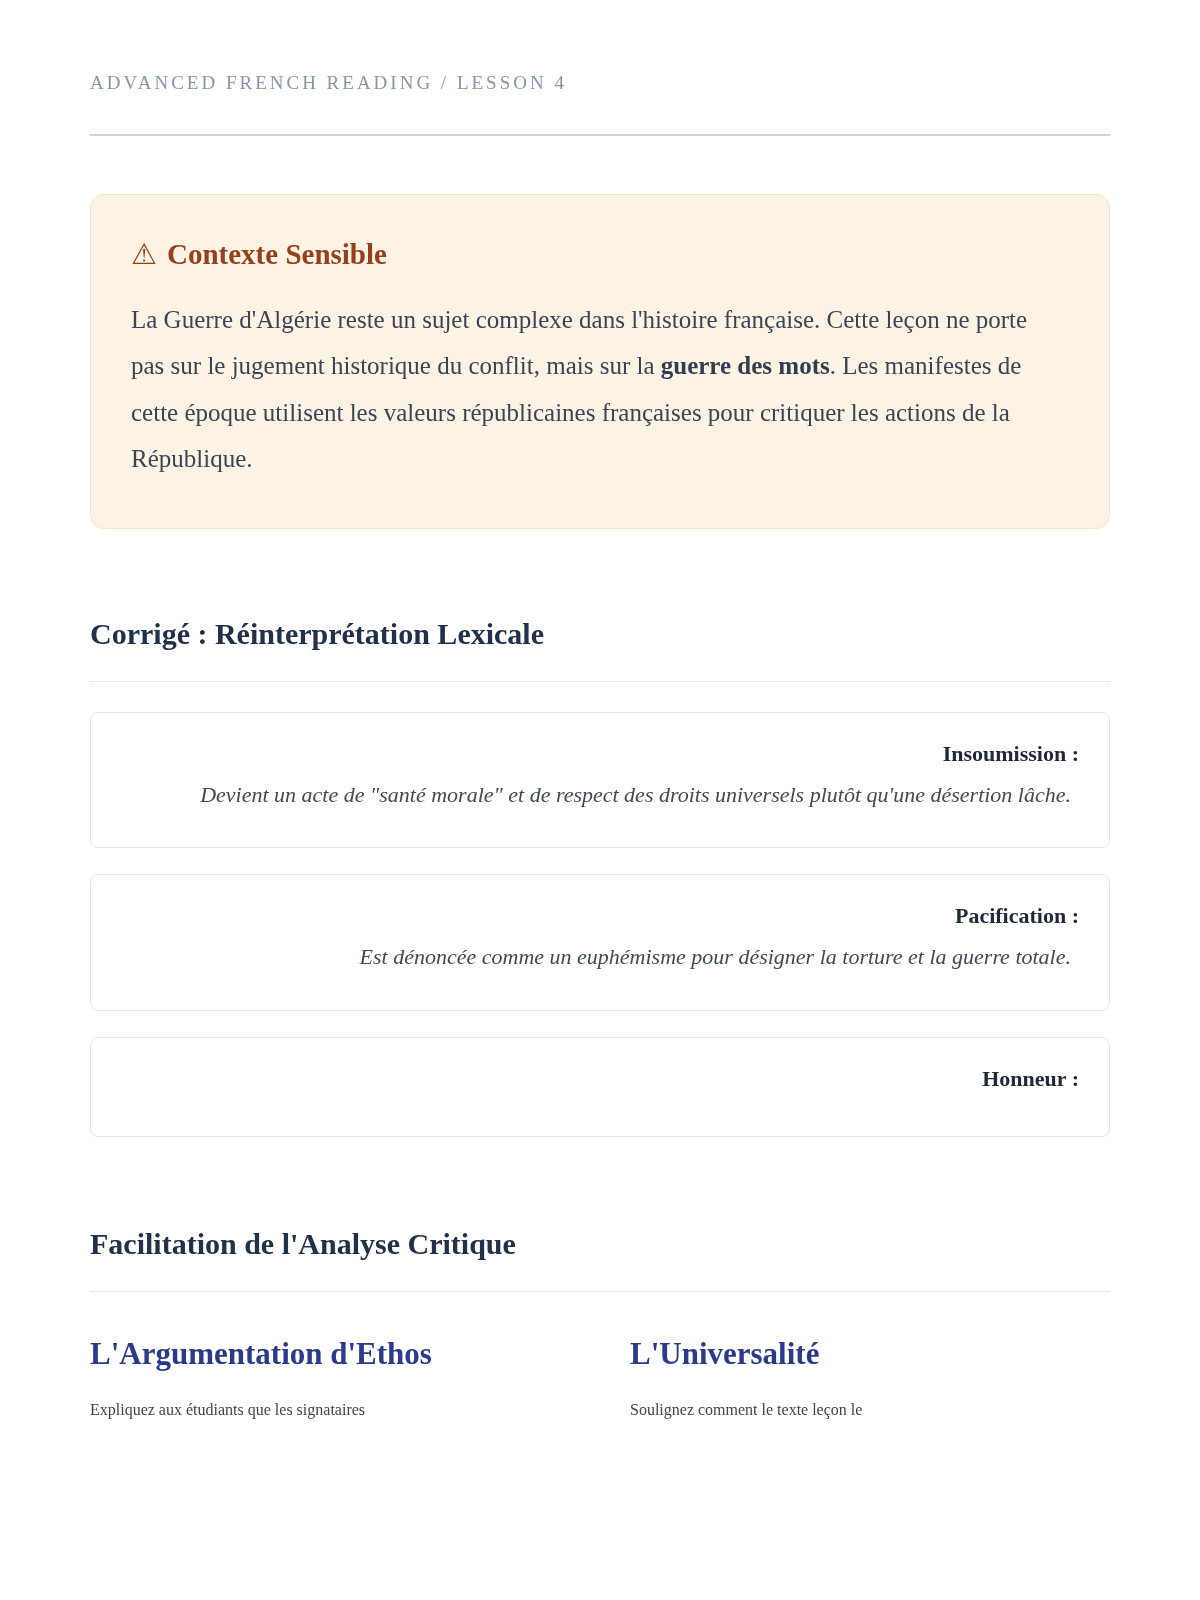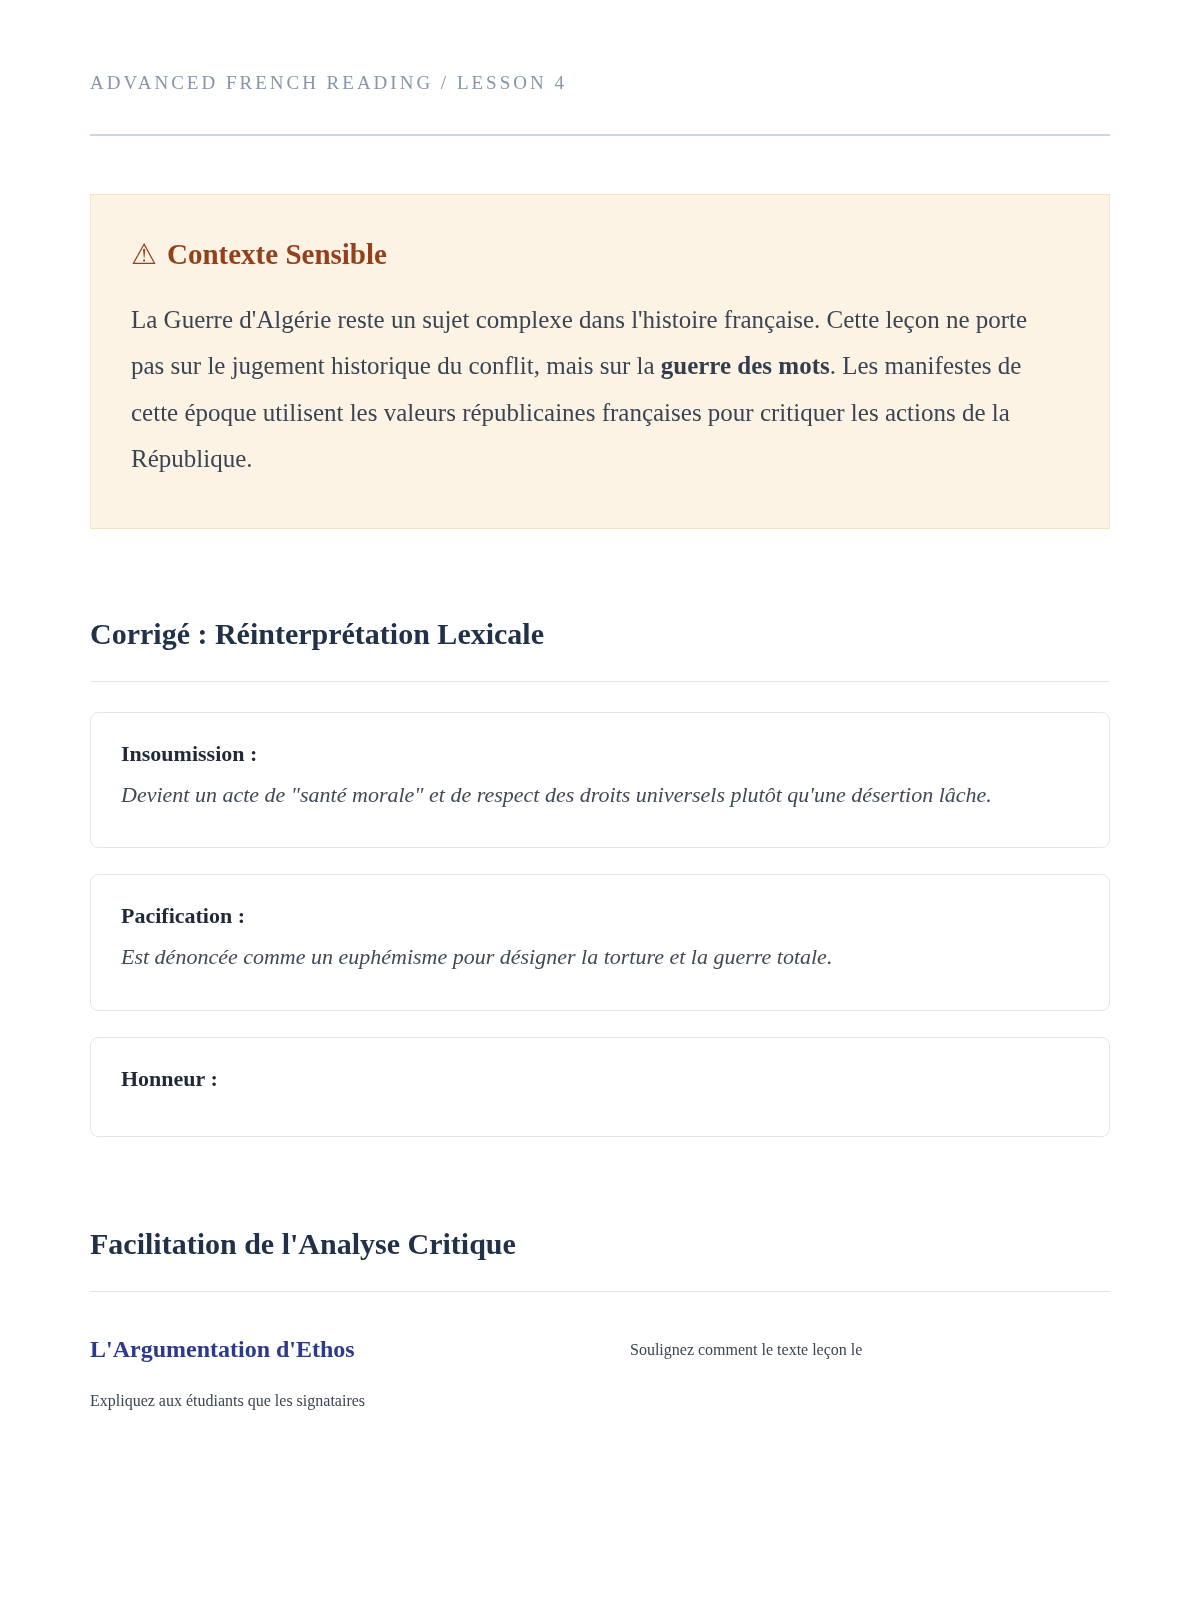--- a/index.html
+++ b/index.html
@@ -34,21 +34,21 @@
     margin-bottom: 40px;
   }
   hr.divider {
     border: none;
     border-top: 2px solid #cbd6e2;
     margin: 0 0 58px 0;
   }
   .callout {
     background: #fdf3e4;
     border: 1px solid #f6e4c8;
-    border-radius: 0;
+    border-radius: 14px;
     padding: 42px 40px 46px 40px;
     margin-bottom: 88px;
   }
   .callout h2 {
     margin: 0 0 26px 0;
     font-size: 29px;
     font-weight: 700;
     color: #93401b;
   }
   .callout .warn-icon {
@@ -71,20 +71,21 @@
     font-size: 30px;
     font-weight: 700;
     color: #22314a;
     border-bottom: 1px solid #e3e7ec;
   }
   .cards {
     display: flex;
     flex-direction: column;
     gap: 26px;
     margin-bottom: 90px;
+    text-align: right;
   }
   .card {
     border: 1px solid #e3e7ec;
     border-radius: 8px;
     background: #ffffff;
     padding: 28px 30px 34px 30px;
   }
   .card .term {
     font-size: 22px;
     font-weight: 700;
@@ -100,21 +101,21 @@
     max-width: 950px;
   }
   .columns {
     display: grid;
     grid-template-columns: 1fr 1fr;
     column-gap: 60px;
     margin-top: 44px;
   }
   .column h3 {
     margin: 0 0 24px 0;
-    font-size: 24px;
+    font-size: 31px;
     font-weight: 700;
     color: #2c3a8c;
   }
   .column p {
     margin: 0;
     font-size: 16px;
     line-height: 1.7;
     color: #3a4553;
   }
 </style>
@@ -156,18 +157,19 @@
   <h2 class="section-heading">Facilitation de l'Analyse Critique</h2>
 
   <div class="columns">
 
     <div class="column">
       <h3>L'Argumentation d'Ethos</h3>
       <p>Expliquez aux étudiants que les signataires</p>
     </div>
 
     <div class="column">
+      <h3>L'Universalité</h3>
       <p>Soulignez comment le texte leçon le</p>
     </div>
 
   </div>
 
 </div>
 
 </body></html>

